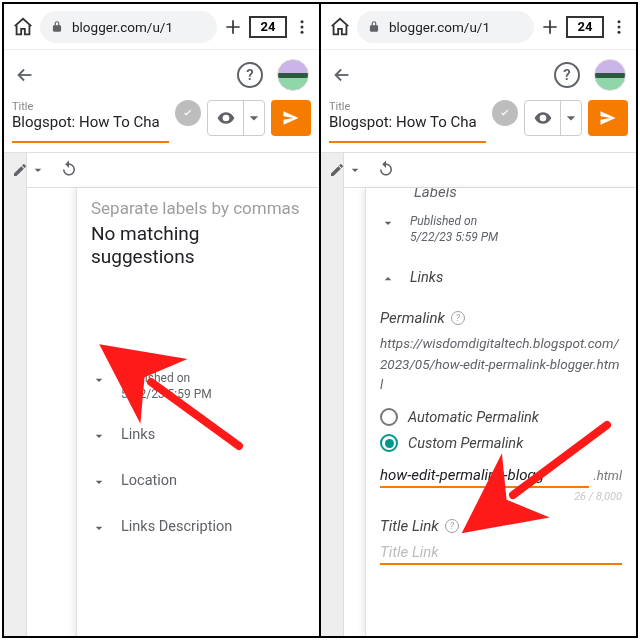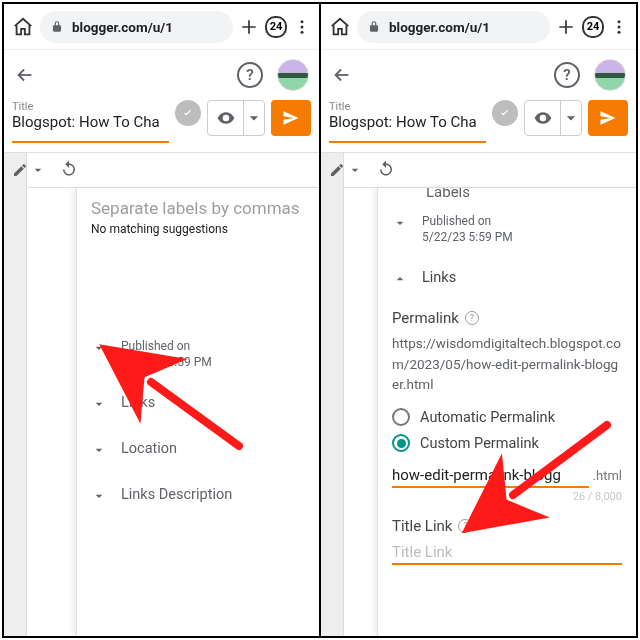--- a/index.html
+++ b/index.html
@@ -4,24 +4,24 @@
 <style>
   *{box-sizing:border-box;margin:0;padding:0;font-family:Roboto,Arial,sans-serif;}
   body{background:#fff;width:640px;height:640px;overflow:hidden;position:relative;}
   .stage{width:636px;height:636px;margin:2px;border:2px solid #000;display:flex;background:#fff;}
   .pane{flex:1;height:100%;position:relative;overflow:hidden;}
   .pane.left{border-right:2px solid #000;}
   
   .bbar{height:46px;display:flex;align-items:center;padding:0 8px;gap:6px;border-bottom:1px solid #eee;}
   .ic{display:inline-flex;align-items:center;justify-content:center;color:#333;}
   .home svg{width:22px;height:22px;}
-  .url{flex:1;height:32px;border-radius:16px;background:#f1f3f4;display:flex;align-items:center;padding:0 10px;gap:8px;color:#202124;font-size:13.5px;font-weight:700;overflow:hidden;white-space:nowrap;}
+  .url{flex:1;height:32px;border-radius:16px;background:#f1f3f4;display:flex;align-items:center;padding:0 10px;gap:8px;color:#202124;font-size:13.5px;font-weight:400;overflow:hidden;white-space:nowrap;}
   .lock svg{width:14px;height:14px;fill:#5f6368;}
   .plus svg{width:20px;height:20px;}
-  .tabs{width:22px;height:22px;border:2.2px solid #333;border-radius:10px;display:flex;align-items:center;justify-content:center;font-size:11px;font-weight:700;}
+  .tabs{width:38px;height:22px;border:2.2px solid #333;border-radius:0;display:flex;align-items:center;justify-content:center;font-size:13px;font-weight:700;}
   .kebab svg{width:18px;height:18px;}
   
   .hdr{height:50px;display:flex;align-items:center;padding:0 10px;}
   .back svg{width:22px;height:22px;}
   .spacer{flex:1;}
   .help{width:26px;height:26px;border:2px solid #5f6368;border-radius:50%;display:flex;align-items:center;justify-content:center;font-size:15px;font-weight:600;color:#5f6368;margin-right:14px;}
   .avatar{width:32px;height:32px;border-radius:50%;background:linear-gradient(to bottom,#cbb4e8 0%,#cbb4e8 45%,#2e5a3f 45%,#2e5a3f 60%,#8fd6a8 60%,#8fd6a8 100%);border:1px solid #ddd;}
   
   .trow{height:52px;display:flex;align-items:flex-start;padding:0 8px 6px 8px;gap:6px;}
   .tfield{flex:1;min-width:0;}
@@ -37,23 +37,23 @@
   .send svg{width:20px;height:20px;fill:#fff;}
   
   .strip{height:36px;background:#fff;border-top:1px solid #e0e0e0;border-bottom:1px solid #e0e0e0;display:flex;align-items:center;padding:0 6px;gap:14px;position:relative;}
   .strip::before{content:"";position:absolute;left:0;top:0;bottom:-500px;width:22px;background:#eeeeee;border-right:1px solid #ddd;}
   .strip .tool{position:relative;z-index:1;color:#5f6368;}
   .pen{display:flex;align-items:center;gap:2px;margin-left:2px;}
   .pen svg{width:16px;height:16px;}
   .undo svg{width:18px;height:18px;}
   
   .panel{position:absolute;top:184px;bottom:0;right:0;left:72px;background:#fff;border-left:1px solid #e0e0e0;box-shadow:-3px 0 6px rgba(0,0,0,.08);padding:10px 14px 4px 14px;overflow:hidden;font-size:14.5px;color:#5f6368;}
-  .panel.wide{left:56px;}
+  .panel.wide{left:44px;font-style:italic;}
   .hint{font-size:17px;color:#9e9e9e;margin-bottom:4px;}
-  .nomatch{color:#202124;font-size:12px;margin-bottom:90px;}
+  .nomatch{color:#202124;font-size:19px;margin-bottom:90px;}
   .row{display:flex;align-items:flex-start;gap:12px;padding:12px 0;}
   .chev{flex:0 0 18px;padding-top:2px;}
   .chev svg{width:16px;height:16px;fill:#5f6368;}
   .row .txt{flex:1;color:#5f6368;}
   .row .txt.sm{font-size:12px;line-height:1.35;}
   .subhdr{display:flex;align-items:center;gap:6px;font-size:15px;color:#444;margin:14px 0 6px 0;}
   .q{width:14px;height:14px;border:1px solid #9e9e9e;border-radius:50%;font-size:9px;display:flex;align-items:center;justify-content:center;color:#9e9e9e;}
   .permaurl{font-size:13.5px;line-height:1.5;color:#5f6368;word-break:break-all;margin-bottom:14px;}
   .radio{display:flex;align-items:center;gap:10px;margin:8px 0;color:#444;font-size:14.5px;}
   .rcirc{width:18px;height:18px;border:2px solid #777;border-radius:50%;display:flex;align-items:center;justify-content:center;}

